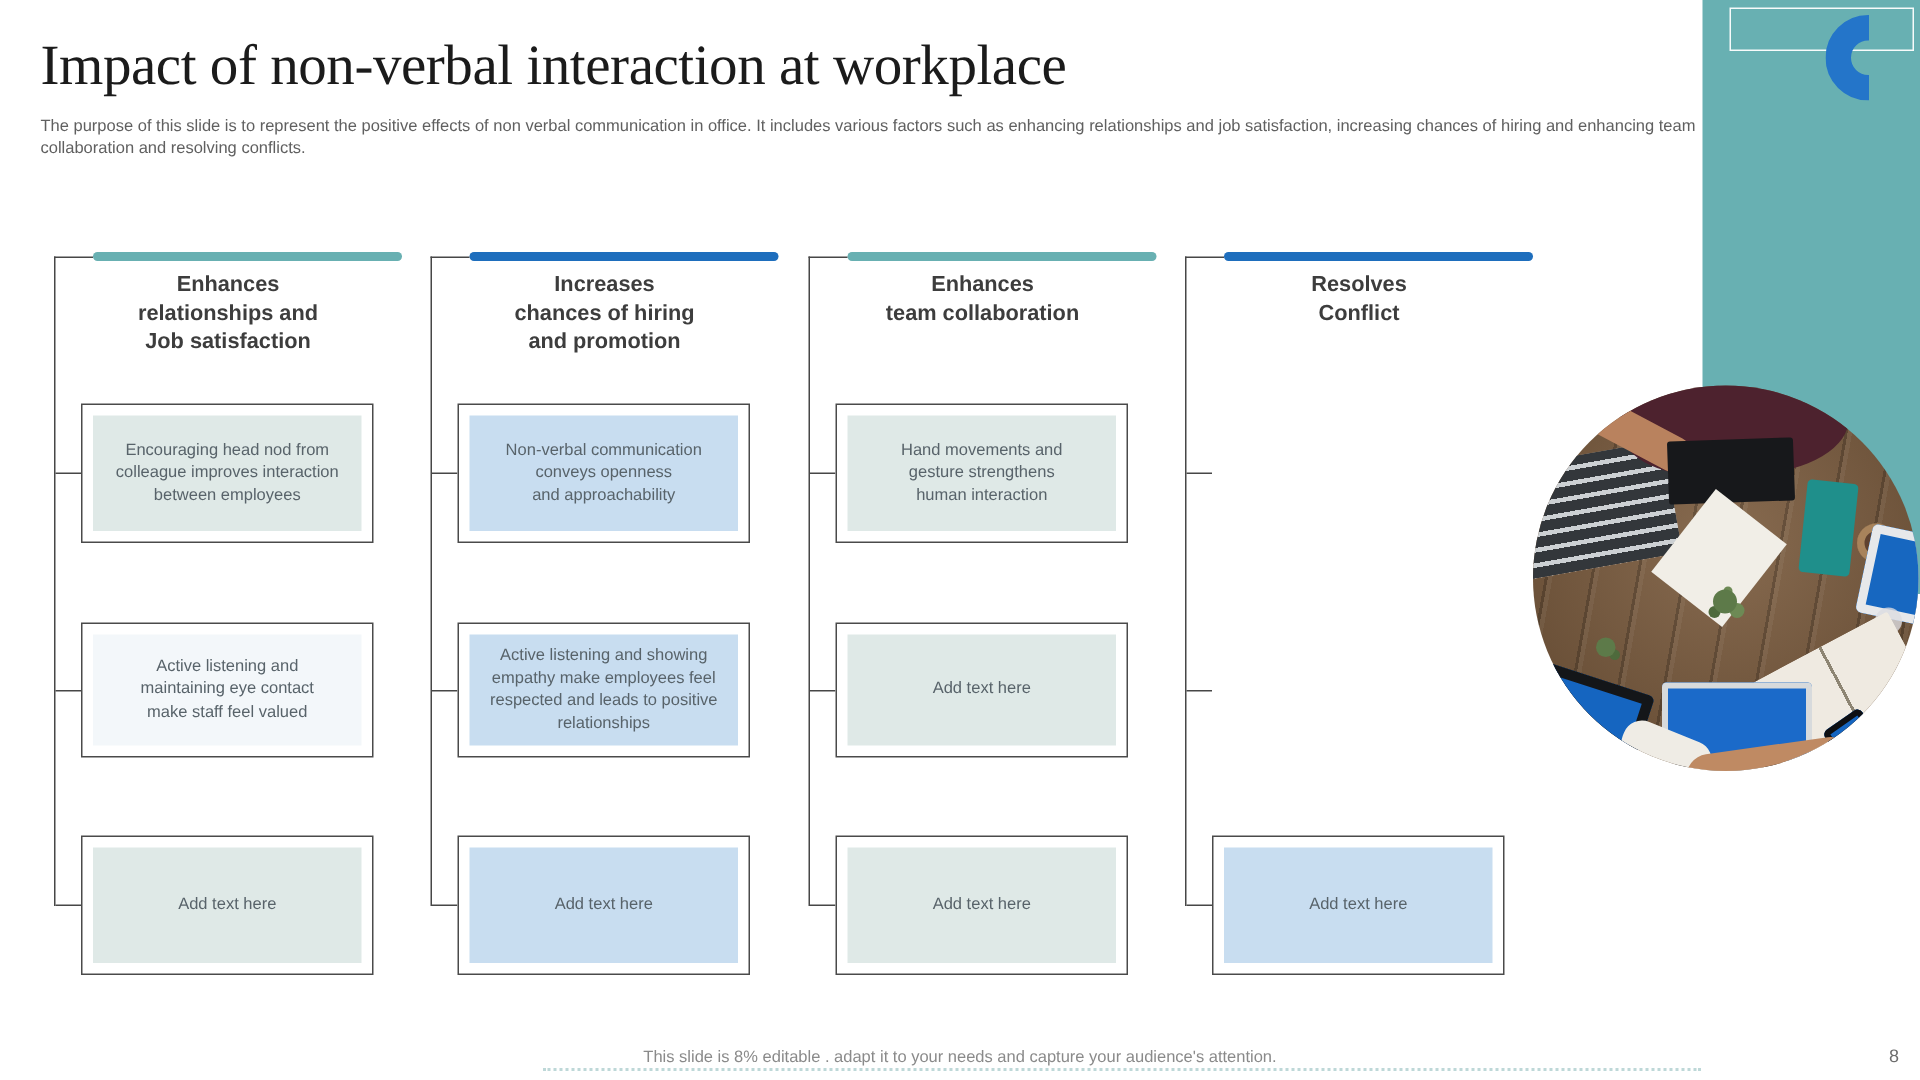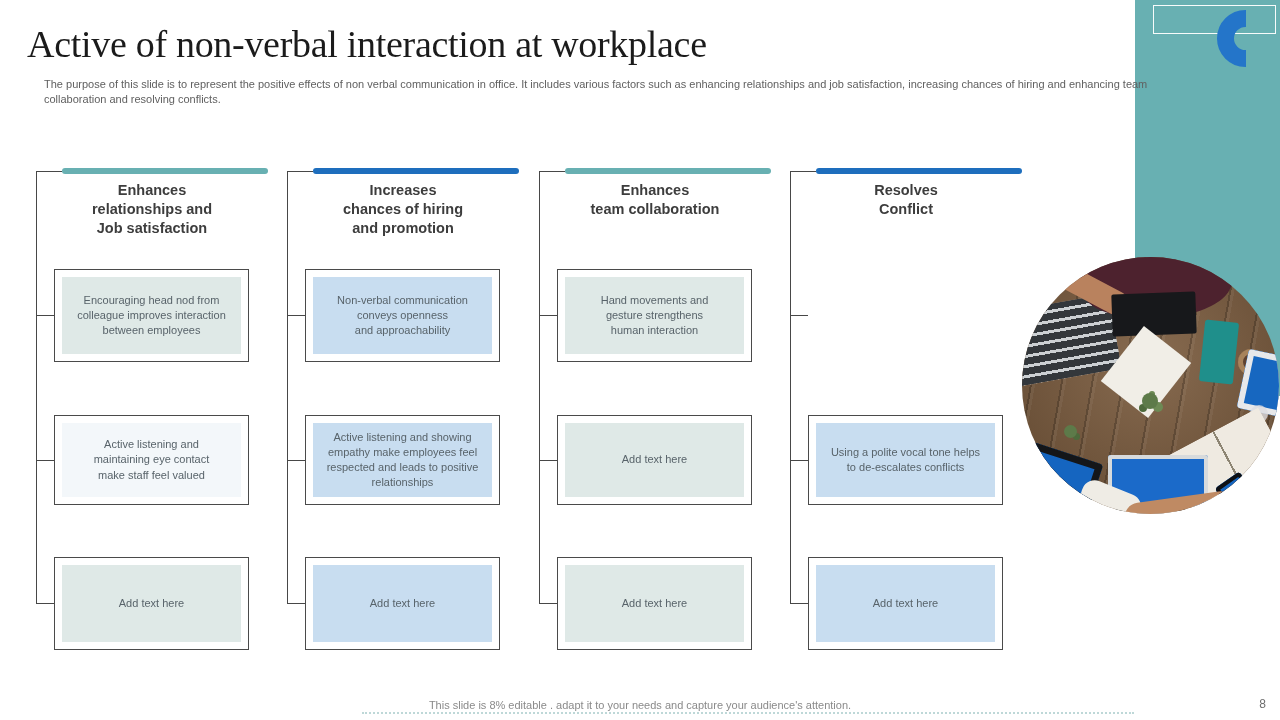--- a/index.html
+++ b/index.html
@@ -3,21 +3,21 @@
 <meta charset="utf-8">
 <style>
   * { box-sizing: border-box; margin: 0; padding: 0; }
   body { background:#ffffff; font-family:"Liberation Sans", sans-serif; }
   .slide { position:relative; width:1280px; height:720px; background:#ffffff; overflow:hidden; }
 
   
   .title { position:absolute; left:27px; top:22px; font-family:"Liberation Serif", serif;
            font-size:38px; font-weight:400; color:#1b1b1b; letter-spacing:-0.3px; }
   .desc  { position:absolute; left:27px; top:77px; width:1106px; font-size:11px;
-           line-height:1.35; color:#606060;margin-left:17px; }
+           line-height:1.35; color:#606060; }
 
   
   .band { position:absolute; left:1135px; top:0; width:145px; height:396px; background:#68b0b2; }
   .logo-frame { position:absolute; left:18px; top:5px; width:123px; height:29px;
                 border:1px solid rgba(255,255,255,0.95); }
   .logo-c-clip { position:absolute; left:82px; top:10px; width:29px; height:57px; overflow:hidden; }
   .logo-c { position:absolute; left:0; top:0; width:57px; height:57px; border-radius:50%;
             border:17px solid #2475c9; }
 
   
@@ -88,21 +88,21 @@
 
 <div class="slide">
 
   <div class="band">
     <div class="logo-frame"></div>
     <div class="logo-c-clip">
       <div class="logo-c"></div>
     </div>
   </div>
 
-  <h1 class="title">Active of non-verbal interaction at workplace</h1>
+  <h1 class="title">Impact of non-verbal interaction at workplace</h1>
   <p class="desc">The purpose of this slide is to represent the positive effects of non verbal communication in office. It includes various factors such as enhancing relationships and job satisfaction, increasing chances of hiring and enhancing team collaboration and resolving conflicts.</p>
 
   <div class="photo">
     <div class="laptop-left"></div>
     <div class="sweater"></div>
     <div class="arm-tl"></div>
     <div class="laptop-black"></div>
     <div class="paper"></div>
     <div class="teal-book"></div>
     <div class="coffee"></div>
@@ -196,24 +196,20 @@
 
   <div class="column col-4">
     <div class="bar accent-blue"></div>
     <div class="topline"></div>
     <div class="vline"></div>
     <div class="hline hl-1"></div>
     <div class="hline hl-2"></div>
     <div class="hline hl-3"></div>
     <div class="col-title">Resolves
 Conflict</div>
-    <div class="box bx-2">
-      <div class="box-inner fill-light_blue">Using a polite vocal tone helps
-to de-escalates conflicts</div>
-    </div>
     <div class="box bx-3">
       <div class="box-inner fill-light_blue">Add text here</div>
     </div>
   </div>
 
   <div class="footer">This slide is 8% editable . adapt it to your needs and capture your audience's attention.</div>
   <div class="footer-rule"></div>
   <div class="page-num">8</div>
 
 </div>

